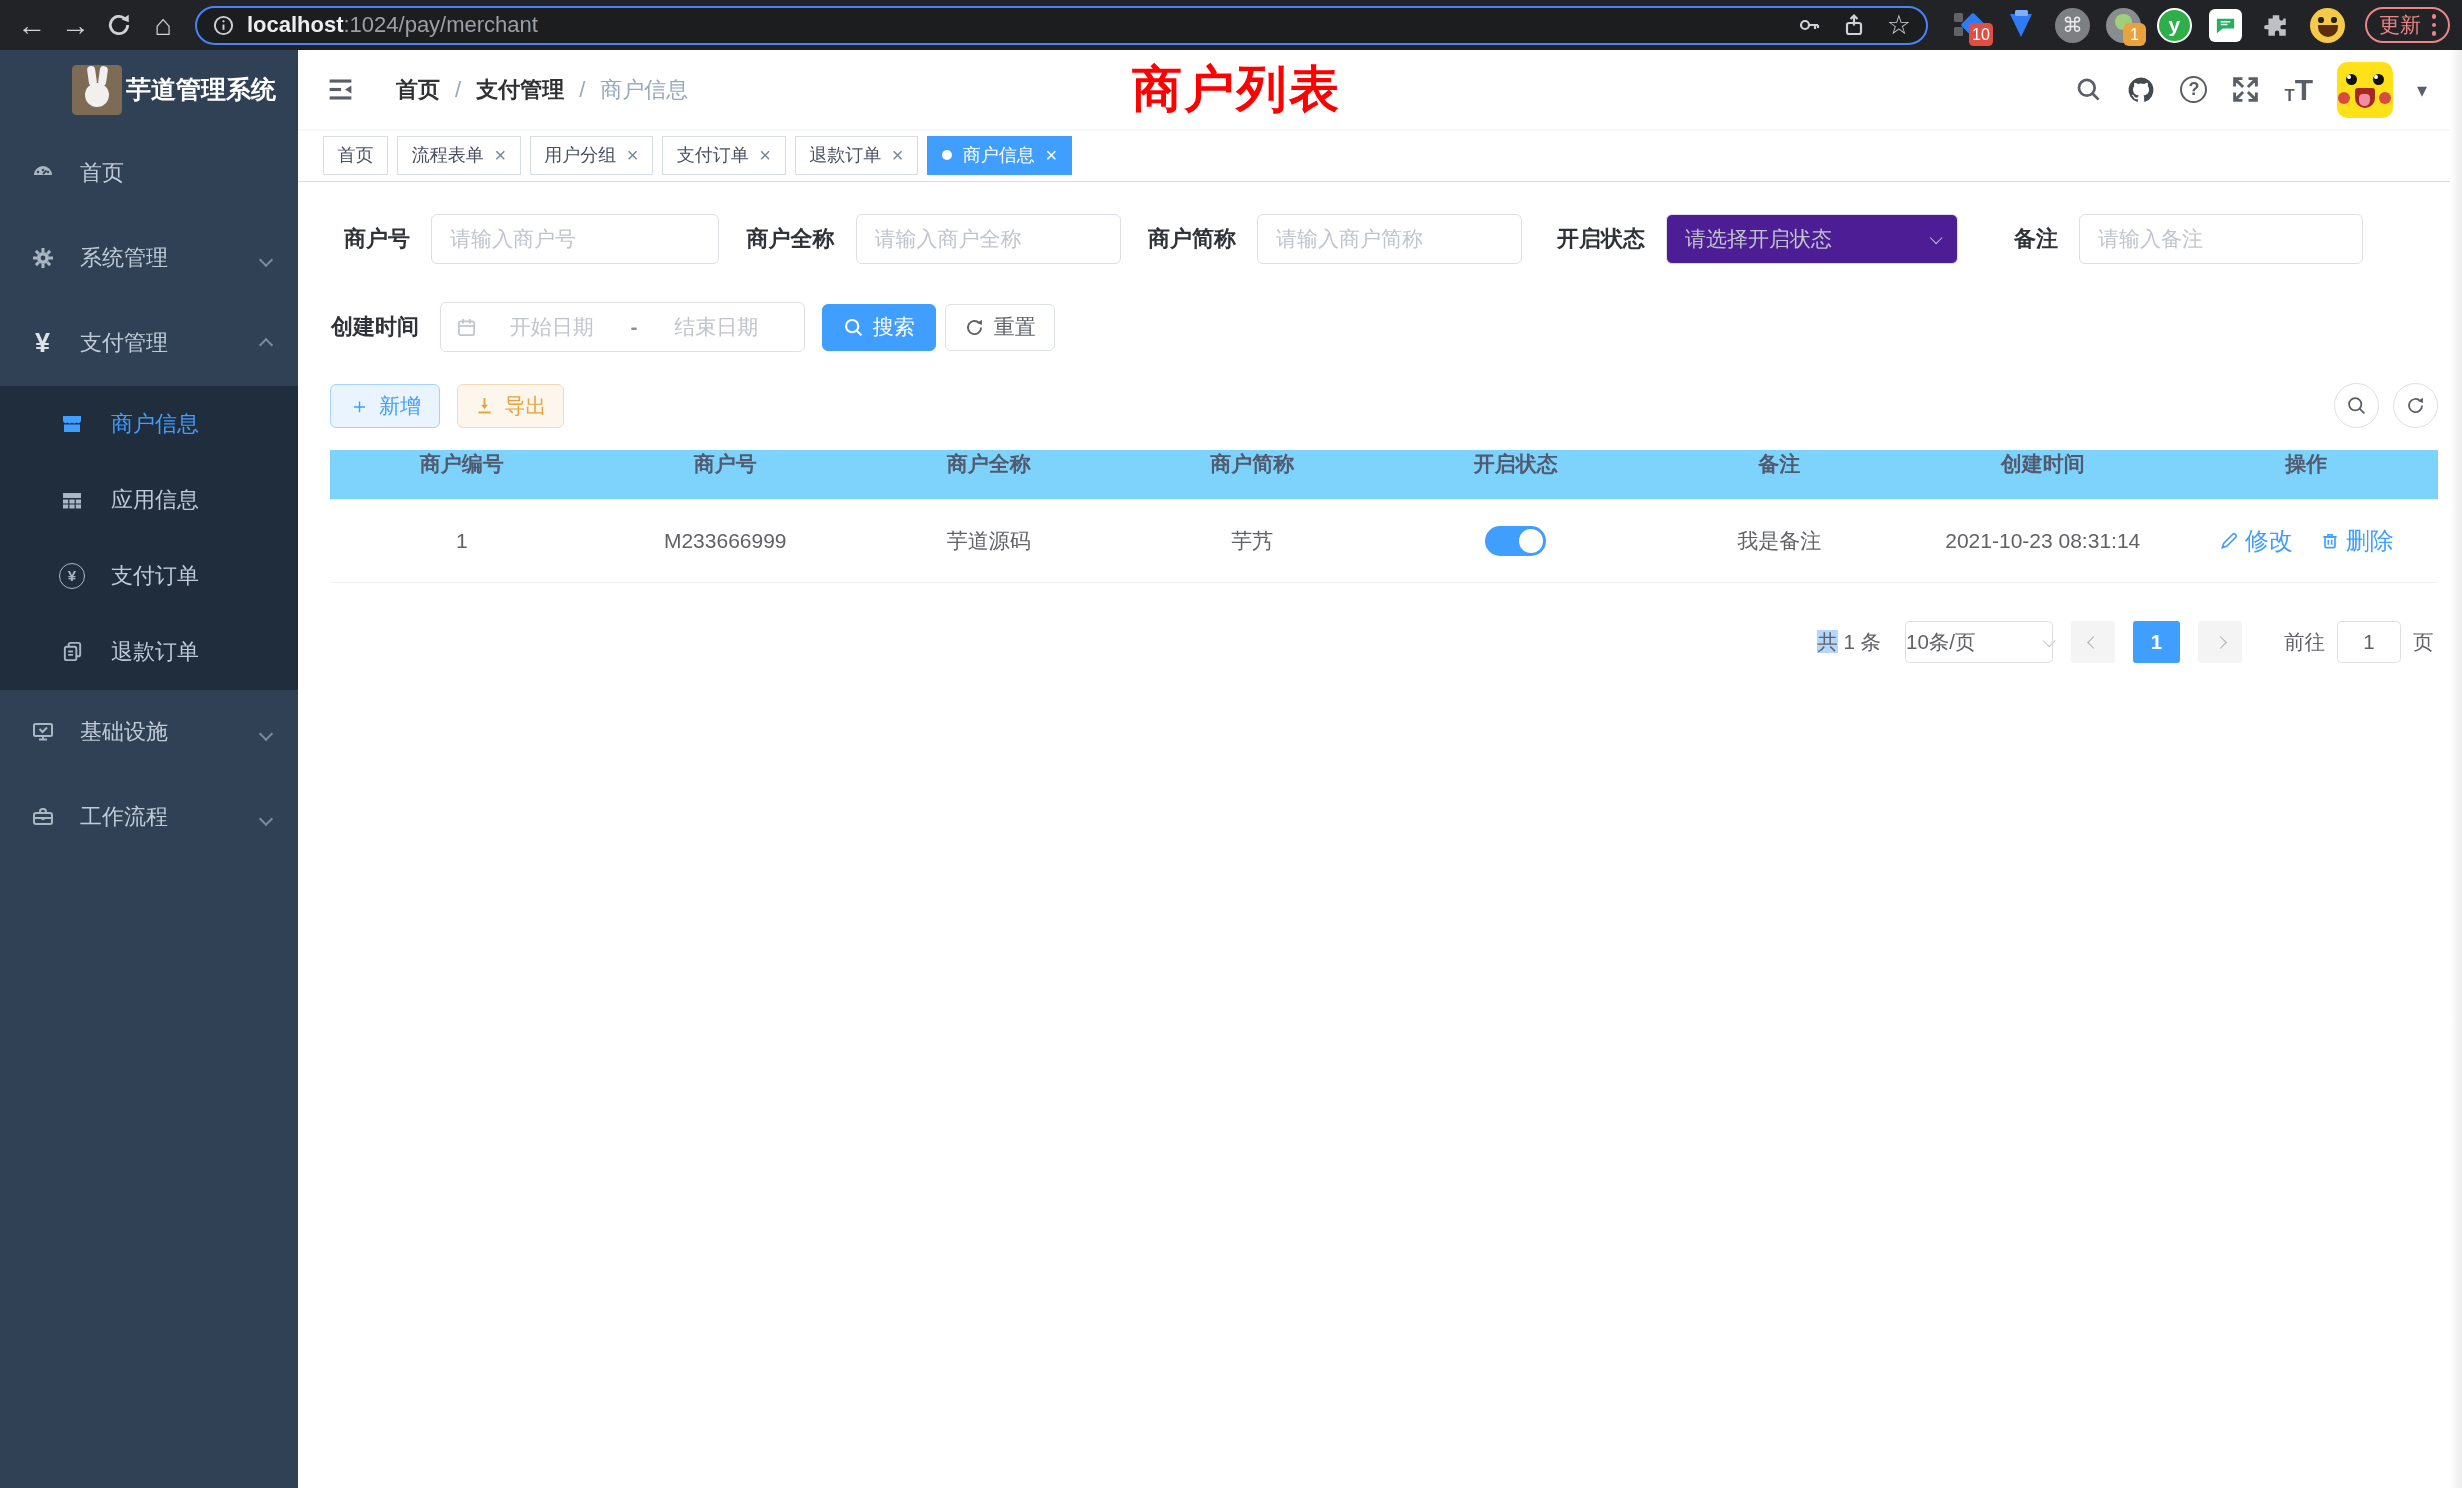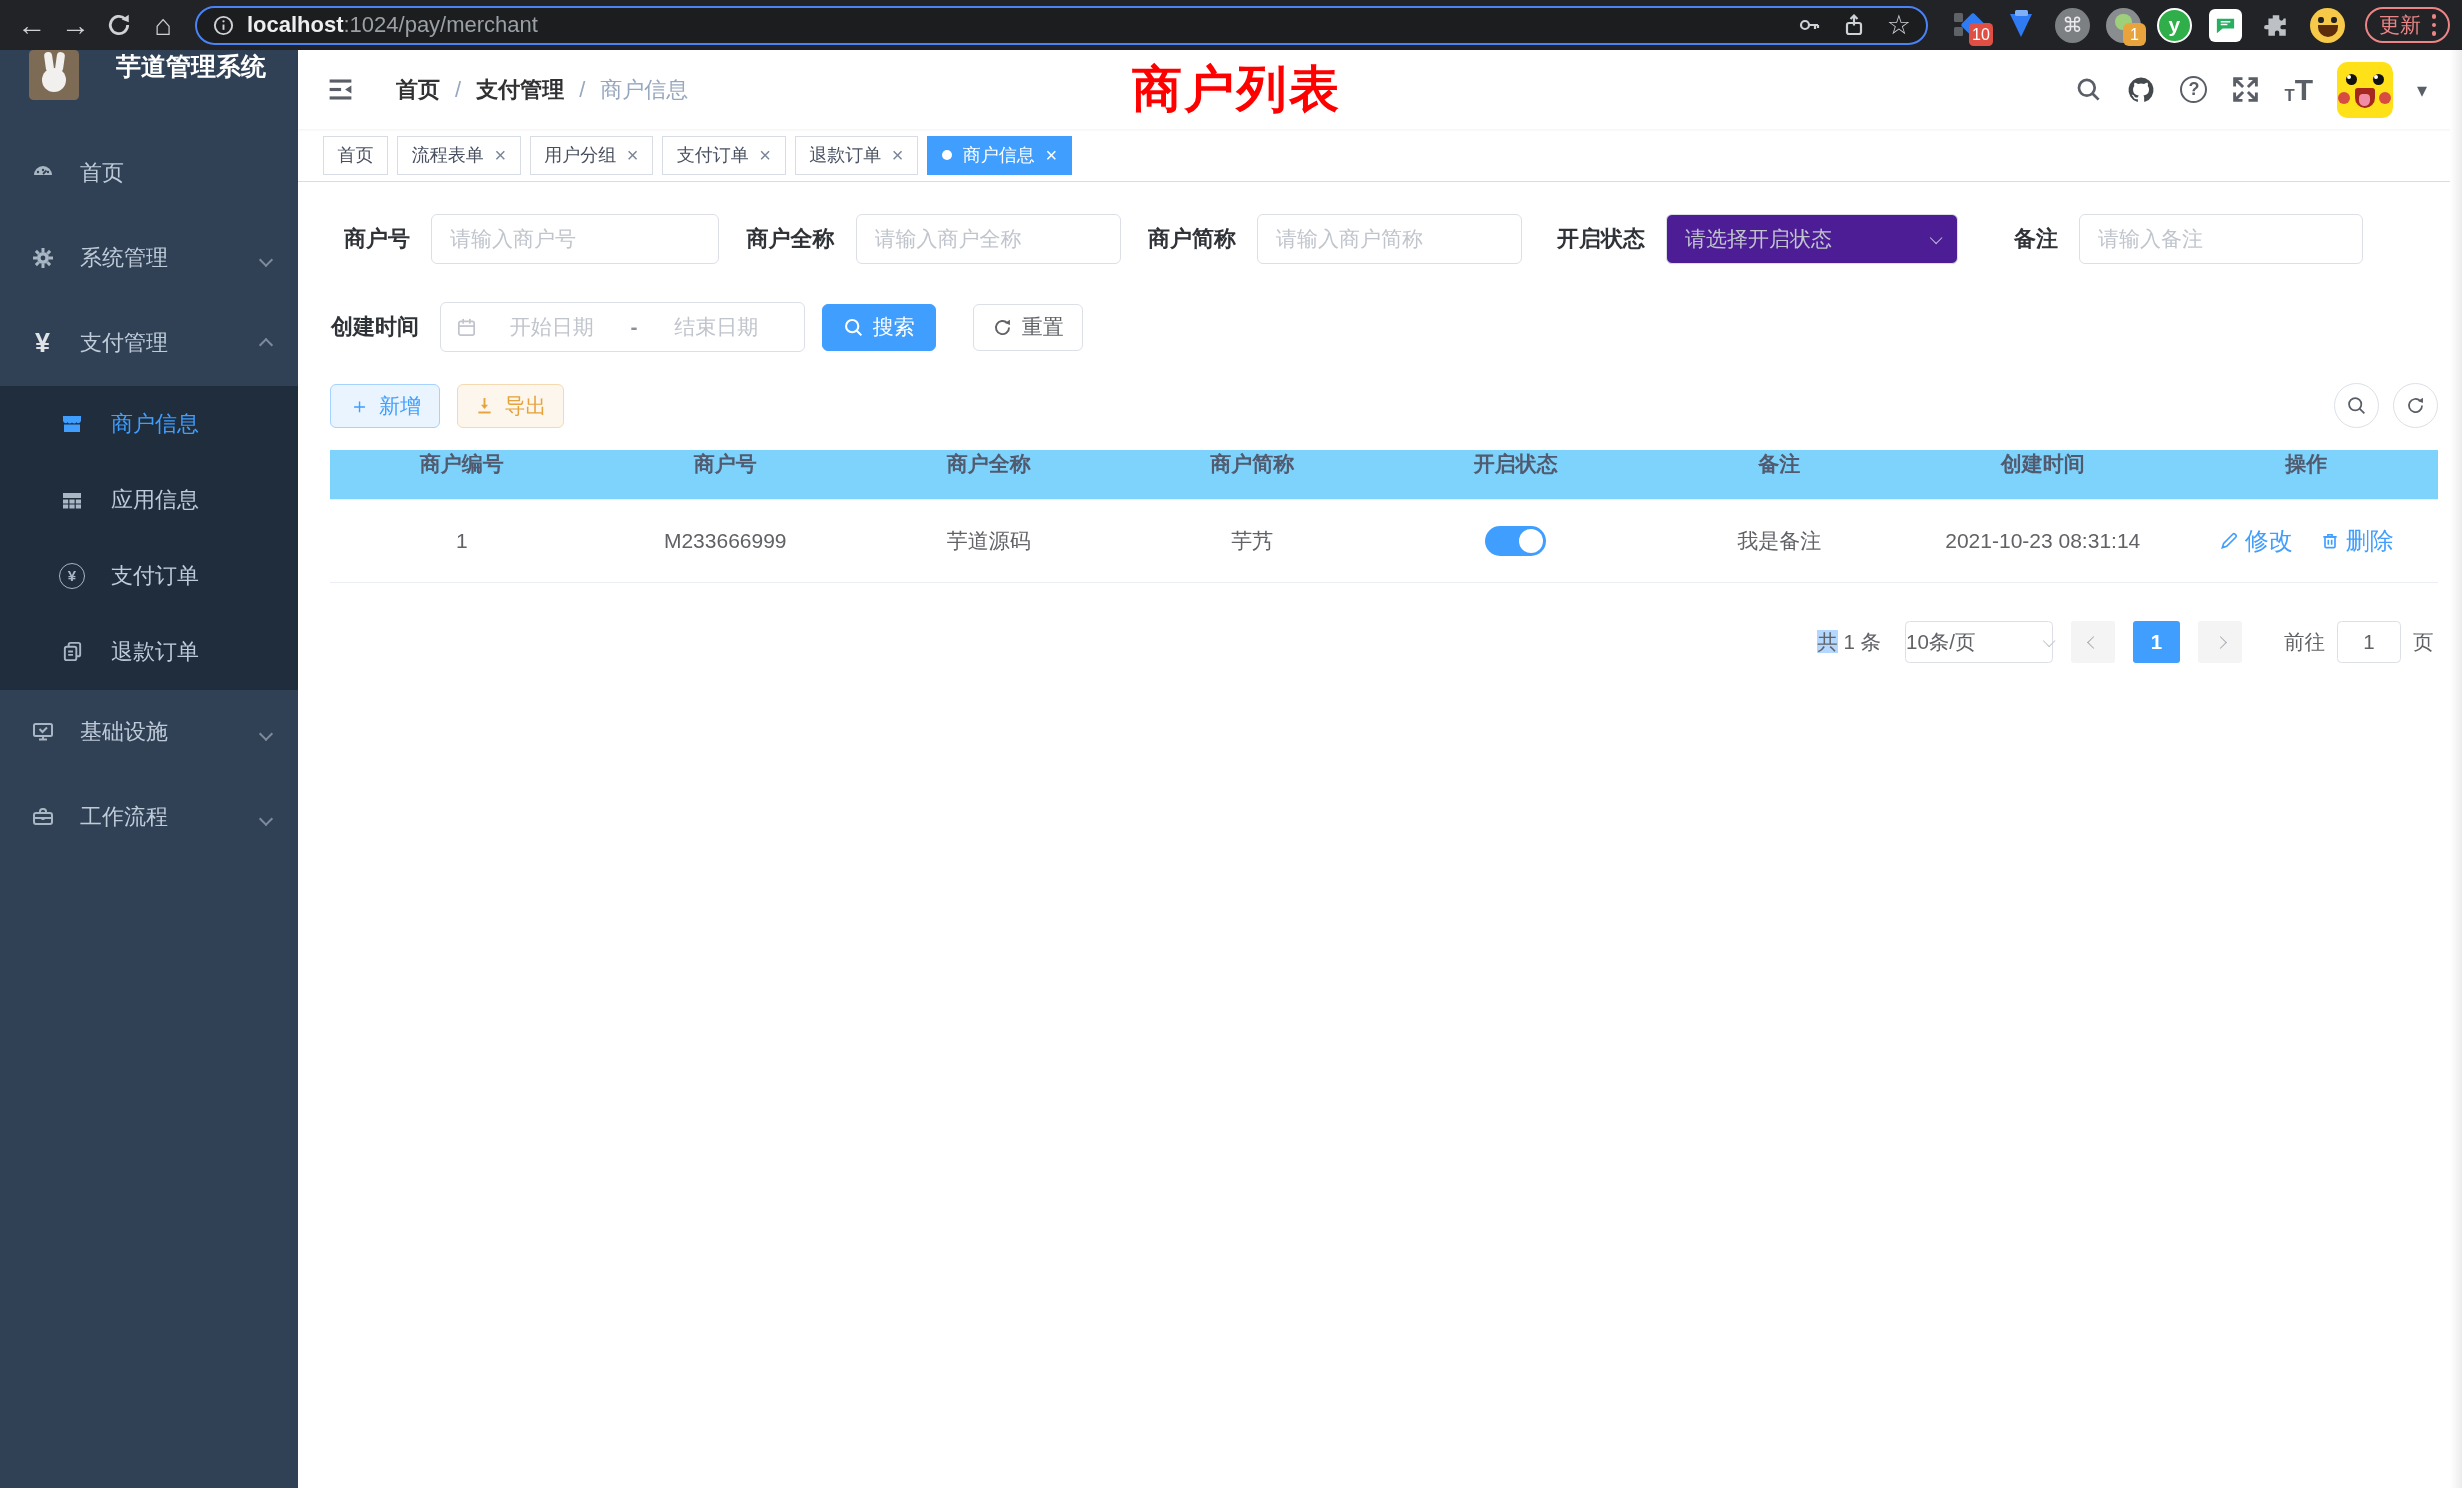--- a/index.html
+++ b/index.html
@@ -42,21 +42,21 @@
   .e1{left:8.3px}.e2{right:8.3px}
   .emoji-mouth{position:absolute;left:7.6px;bottom:5.3px;width:20px;height:12px;background:#5b2d0d;border-radius:0 0 10.6px 10.6px}
   .update-pill{margin-left:15px;height:36px;border:2.3px solid #ec8585;color:#ec8585;border-radius:20px;
                display:flex;align-items:center;gap:10.6px;padding:0 12px;font-size:21px;white-space:nowrap}
   .vdots{display:flex;flex-direction:column;gap:3.8px}
   .vdots i{width:4.5px;height:4.5px;border-radius:50%;background:#ec8585}
 
   
   .app{display:flex;height:1439px}
   .sidebar{width:298px;background:#304156;flex-shrink:0}
-  .logo-row{height:79px;display:flex;align-items:flex-start;padding-left:29px;gap:37px}
+  .logo-row{height:79px;display:flex;align-items:center;padding-left:72px;gap:4px}
   .logo-img{width:50px;height:50px;border-radius:4.5px;background:#7d6b55;position:relative;overflow:hidden;flex-shrink:0}
   .bunny-head{position:absolute;left:13px;top:18px;width:24px;height:24px;background:#f2f0ee;border-radius:50%}
   .bunny-ear1,.bunny-ear2{position:absolute;width:7.6px;height:20px;background:#f2f0ee;border-radius:4.5px;top:1.5px}
   .bunny-ear1{left:16px;transform:rotate(-8deg)}
   .bunny-ear2{left:26.5px;transform:rotate(8deg)}
   .logo-title{color:#fff;font-size:25px;font-weight:bold;white-space:nowrap}
   .menu{margin-top:1.5px}
   .m-item{height:85px;display:flex;align-items:center;padding:0 27px 0 25px;color:#bfcbd9;font-size:22px;cursor:pointer}
   .m-icon{width:35px;display:flex;justify-content:center;color:#a9b6c3}
   .m-label{margin-left:20px}
@@ -123,21 +123,21 @@
   .ml35{margin-left:26.5px}.ml45{margin-left:34px}.ml70{margin-left:53px}
   .f-select{width:292px;height:50px;border:1.5px solid #dcdfe6;border-radius:6px;display:flex;align-items:center;
             padding:0 18px;color:#c0c4cc;font-size:21px;cursor:pointer;background:#4c1d95}
   .sel-chev{margin-left:auto;width:9px;height:9px;border-right:1.9px solid #c0c4cc;border-bottom:1.9px solid #c0c4cc;transform:rotate(45deg) translateY(-2.3px)}
   .date-box{width:365px;height:50px;border:1.5px solid #dcdfe6;border-radius:6px;display:flex;align-items:center;
             padding:0 13.6px;color:#c0c4cc;font-size:21px;background:#fff;cursor:text}
   .dr-part{flex:1;text-align:center;white-space:nowrap}
   .dr-sep{color:#8a9099;padding:0 4.5px;font-weight:bold}
   .btn{display:flex;align-items:center;justify-content:center;gap:9px;border-radius:6px;font-size:21px;cursor:pointer;white-space:nowrap}
   .btn-search{height:47px;padding:0 20px;background:#409eff;color:#fff;margin-left:16.7px;border:1.5px solid #409eff}
-  .btn-reset{height:47px;padding:0 18px;background:#fff;color:#606266;border:1.5px solid #dcdfe6;margin-left:37px}
+  .btn-reset{height:47px;padding:0 18px;background:#fff;color:#606266;border:1.5px solid #dcdfe6;margin-left:9px}
   .toolbar{margin-top:31px;display:flex;align-items:center;width:2108px}
   .btn-add{height:44px;padding:0 18px;background:#e9f4ff;border:1.5px solid #a6d2fe;color:#409eff}
   .btn-export{height:44px;padding:0 16.7px;background:#fdf6ec;border:1.5px solid #f5dab1;color:#e6a23c;margin-left:16.7px}
   .tool-circles{margin-left:auto;display:flex;gap:13.6px}
   .circ-btn{width:45px;height:45px;border:1.5px solid #dcdfe6;border-radius:50%;display:flex;align-items:center;
             justify-content:center;color:#5a5e66;background:#fff;cursor:pointer}
 
   
   .table{margin-top:22px;width:2108px}
   .thead{display:flex;height:50px;background:#7dd3fc;align-items:flex-start;border-bottom:1.5px solid #ebeef5}

